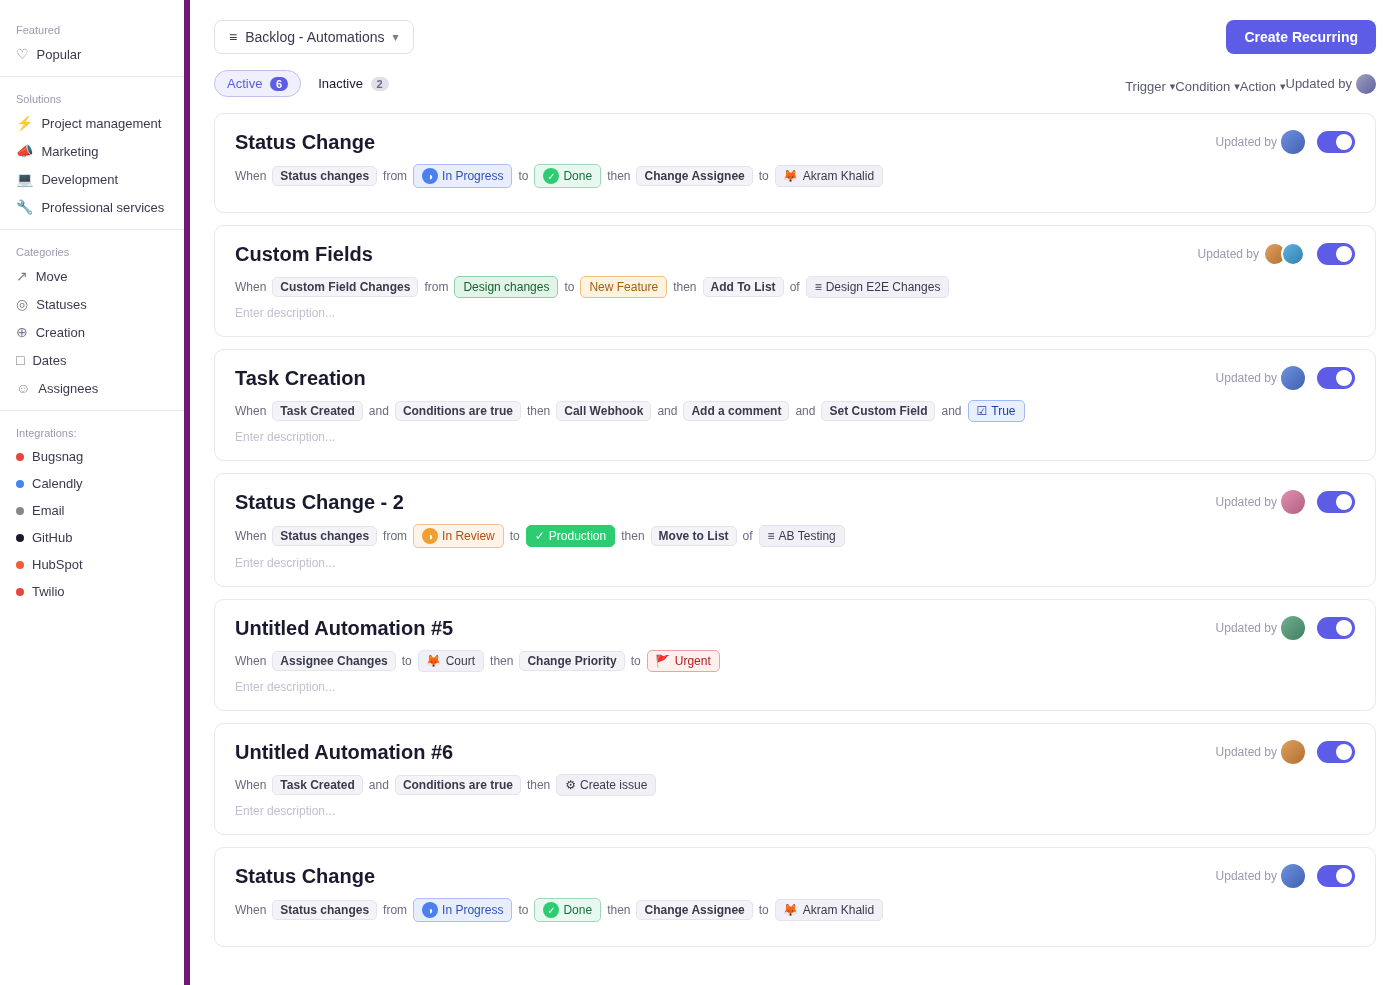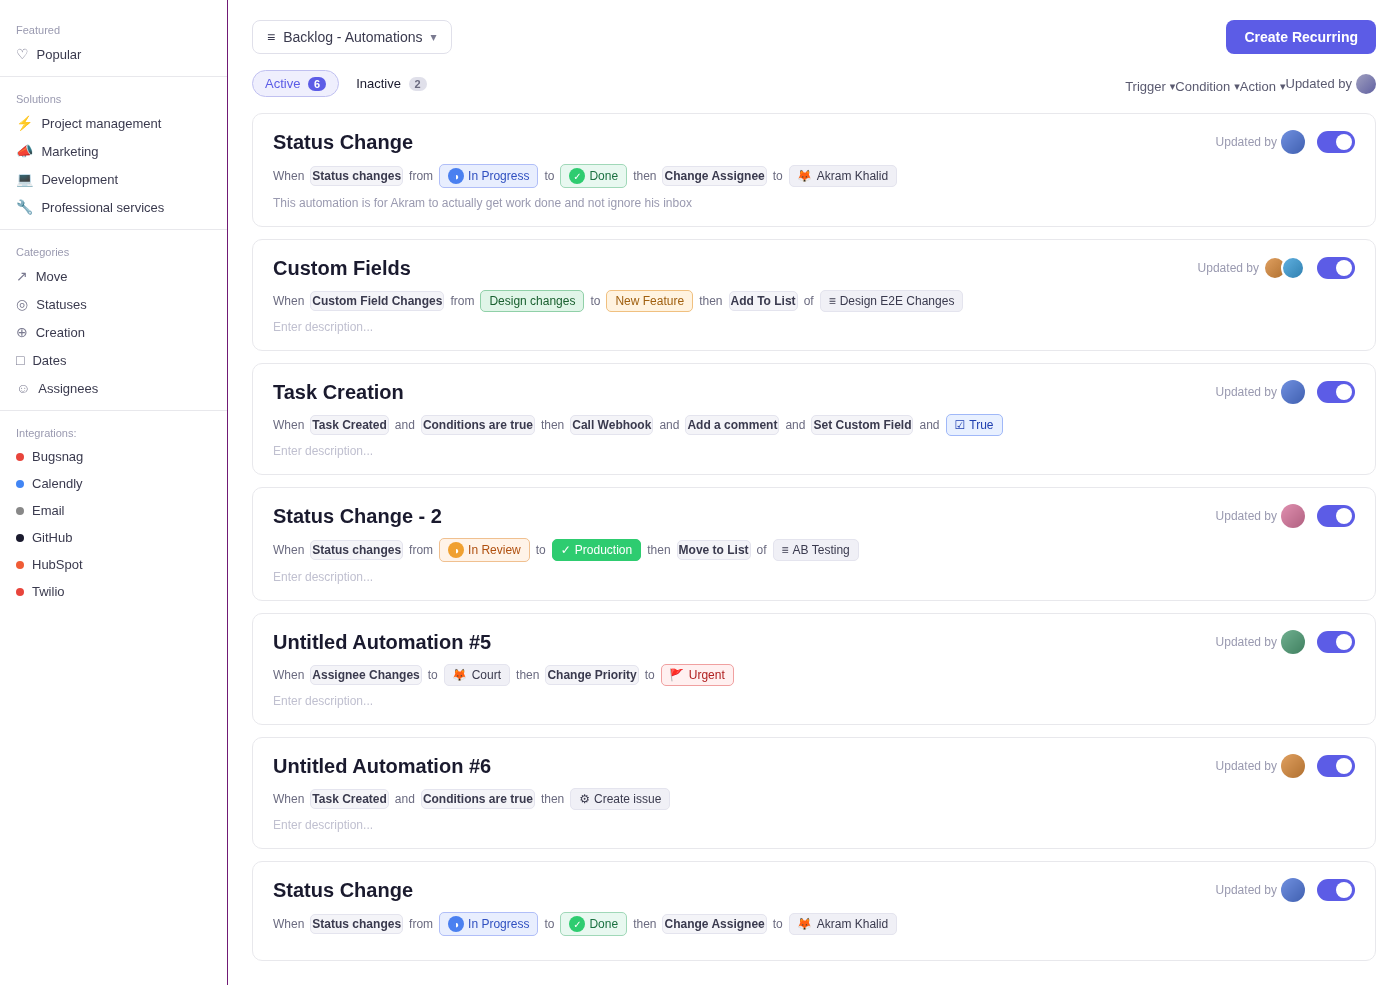--- a/index.html
+++ b/index.html
@@ -8,21 +8,21 @@
     
     .app-wrapper { display: flex; flex-direction: column; height: 985px; width: 1400px; overflow: hidden; }
     .top-bar { display: flex; align-items: center; padding: 0 24px; height: 52px; border-bottom: 1px solid #e8e8ec; background: #fff; }
     .app-title { font-weight: 700; font-size: 16px; color: #1a1a2e; margin-right: auto; }
     .nav-tabs { display: flex; gap: 32px; flex: 1; justify-content: center; }
     .nav-tab { font-size: 14px; color: #6b6b80; cursor: pointer; padding: 4px 0; border-bottom: 2px solid transparent; }
     .nav-tab.active { color: #5c5ce6; border-bottom: 2px solid #5c5ce6; }
     .top-spacer { flex: 1; }
 
     .content-area { display: flex; flex: 1; overflow: hidden; }
-    .sidebar { width: 228px; border-right: 1px solid #701a75; padding: 16px 0; overflow-y: auto; flex-shrink: 0; }
+    .sidebar { width: 190px; border-right: 6px solid #701a75; padding: 16px 0; overflow-y: auto; flex-shrink: 0; }
     .sidebar-section-label { font-size: 11px; color: #9a9ab0; text-transform: none; padding: 8px 16px 4px; font-weight: 500; }
     .sidebar-item { display: flex; align-items: center; gap: 8px; padding: 6px 16px; cursor: pointer; color: #3a3a4e; font-size: 13px; }
     .sidebar-item .icon { font-size: 14px; color: #7a7a90; }
     .sidebar-divider { height: 1px; background: #e8e8ec; margin: 8px 0; }
     .integration-dot { width: 8px; height: 8px; border-radius: 50%; flex-shrink: 0; }
 
     .main-content { flex: 1; overflow-y: auto; padding: 20px 24px; }
     .main-header { display: flex; align-items: center; justify-content: space-between; margin-bottom: 16px; }
     .list-selector { display: flex; align-items: center; gap: 8px; border: 1px solid #e0e0ea; border-radius: 8px; padding: 8px 14px; font-size: 14px; color: #3a3a4e; cursor: pointer; background: #fff; }
     .list-selector .chevron { color: #7a7a90; font-size: 12px; }
@@ -66,21 +66,21 @@
     .avatar-multi .avatar:first-child { margin-left: 0; }
 
     
     .status-icon { width: 16px; height: 16px; border-radius: 50%; display: inline-flex; align-items: center; justify-content: center; font-size: 10px; flex-shrink: 0; }
     .status-blue { background: #4a80f0; color: #fff; }
     .status-green { background: #2ecc70; color: #fff; }
     .status-orange { background: #f0a030; color: #fff; }
 
     
     .word { font-size: 12px; color: #6b6b80; }
-    .keyword { font-size: 12px; font-weight: 600; color: #3a3a4e; background: #f4f4f8; border: 1px solid #e4e4ee; padding: 2px 1px; border-radius: 5px; }
+    .keyword { font-size: 12px; font-weight: 600; color: #3a3a4e; background: #f4f4f8; border: 1px solid #e4e4ee; padding: 2px 7px; border-radius: 5px; }
 
     .card-right { display: flex; align-items: center; gap: 12px; }
   </style>
 </head>
 <body>
 
 <div class="app-wrapper">
 
 
   <div class="content-area">
@@ -229,21 +229,20 @@
             Done
           </span>
           <span class="word">then</span>
           <span class="keyword">Change Assignee</span>
           <span class="word">to</span>
           <span class="chip">
             <span>🦊</span>
             Akram Khalid
           </span>
         </div>
-        <div class="card-description">This automation is for Akram to actually get work done and not ignore his inbox</div>
       </div>
 
       <div class="automation-card">
         <div class="card-header">
           <span class="card-title">Custom Fields</span>
           <div class="card-right">
             <div class="updated-by-row">
               <span>Updated by</span>
               <div class="avatar-multi">
                 <div class="avatar" style="background: linear-gradient(135deg, #e0a060, #b07030);"></div>

